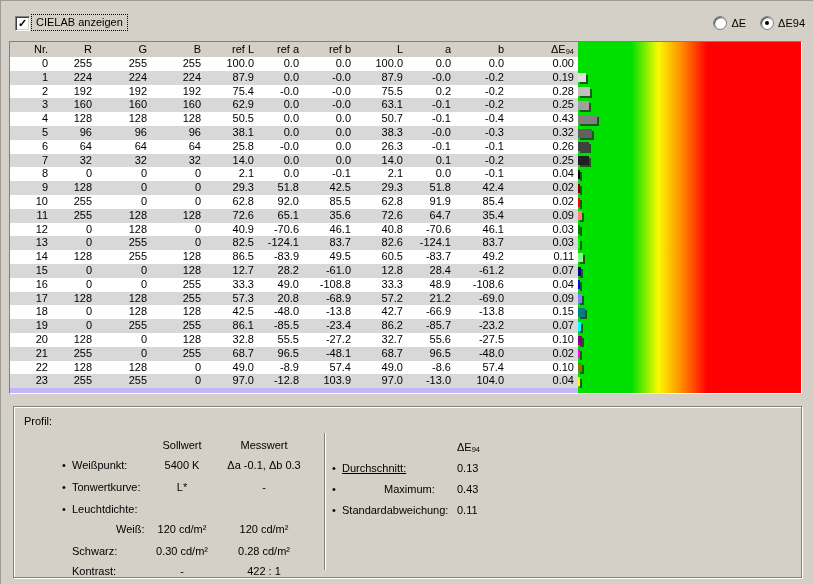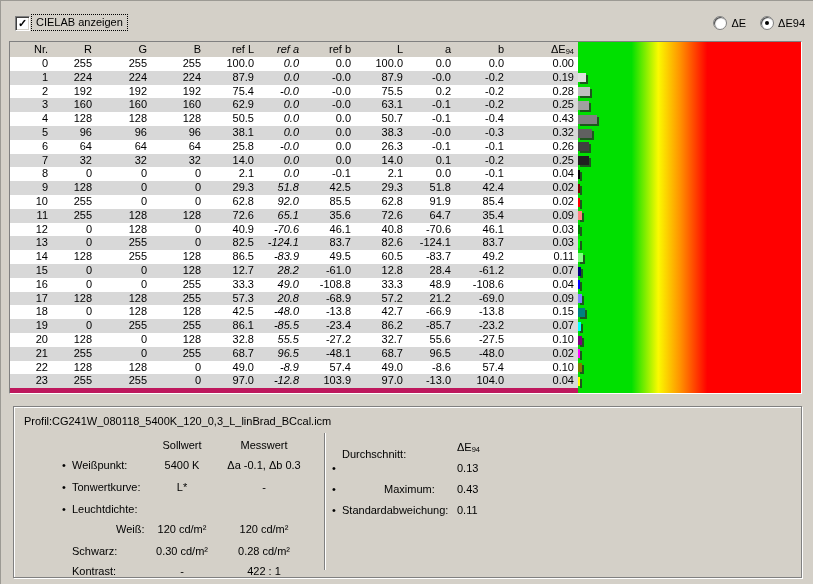--- a/index.html
+++ b/index.html
@@ -17,28 +17,28 @@
          border:1px solid #808080; box-shadow:inset 1px 1px 1px #404040, inset -1px -1px 0 #fff;
          display:inline-flex; align-items:center; justify-content:center; margin-right:4px;}
   .radio .dot{width:4px; height:4px; border-radius:50%; background:#000; display:none;}
   .radio.sel .dot{display:block;}
   .radio-item{display:flex; align-items:center; margin-left:8px;}
   
   .table-panel{position:absolute; left:8px; top:40px; width:793px; height:353px; box-sizing:border-box;
                border:1px solid; border-color:#808080 #fff #fff #808080;
                box-shadow:inset 1px 1px 0 #404040, inset -1px -1px 0 #d4d0c8;
                background:#d4d0c8; display:flex;}
-  .table-area{width:568px; height:100%; position:relative; background:#be185d;}
+  .table-area{width:568px; height:100%; position:relative; background:#c4b5fd;}
   .trow{display:flex; height:13.8px; line-height:13.8px;}
   .trow.head{height:15px; line-height:15px; background:#d4d0c8;}
   .trow.even{background:#ffffff;}
   .trow.odd{background:#d8d8d8;}
   .tcell{text-align:right; padding-right:4px; box-sizing:border-box; overflow:hidden; white-space:nowrap;}
   .c0{width:42px;} .c1{width:44px;} .c2{width:55px;} .c3{width:54px;} .c4{width:53px;}
-  .c5{width:45px;font-style:italic;} .c6{width:52px;} .c7{width:52px;} .c8{width:48px;} .c9{width:53px;} .c10{width:70px;}
+  .c5{width:45px;} .c6{width:52px;} .c7{width:52px;} .c8{width:48px;} .c9{width:53px;} .c10{width:70px;}
   .sub{font-size:7.5px; vertical-align:-1px;}
   .gradient{position:relative; flex:1; height:100%;}
   .debar{position:absolute; left:0; height:9px; box-shadow:2px 2px 0 rgba(40,40,40,0.75);}
   
   .summary{position:absolute; left:12px; top:405px; width:789px; height:172px; box-sizing:border-box;
            border:1px solid #808080; box-shadow:inset 1px 1px 0 #fff, 1px 1px 0 #fff; background:#d4d0c8;}
   .abs{position:absolute; white-space:nowrap;}
   .cent{transform:translateX(-50%); text-align:left;}
   .divider{position:absolute; left:310px; top:26px; height:137px; width:0;
            border-left:1px solid #808080; border-right:1px solid #fff;}
@@ -415,21 +415,20 @@
         <div class="debar" style="top: 279.7px; width: 3px; background: rgb(0, 255, 255);"></div>
         <div class="debar" style="top: 293.5px; width: 4px; background: rgb(128, 0, 128);"></div>
         <div class="debar" style="top: 307.3px; width: 2px; background: rgb(255, 0, 255);"></div>
         <div class="debar" style="top: 321.1px; width: 4px; background: rgb(128, 128, 0);"></div>
         <div class="debar" style="top: 334.9px; width: 2px; background: rgb(255, 255, 0);"></div>
       </div>
   </div>
 
   <div class="summary">
     <span class="abs" style="left:10px; top:8px;">Profil:</span>
-    <span class="abs" style="left:38px; top:8px;">CG241W_080118_5400K_120_0,3_L_linBrad_BCcal.icm</span>
     <span class="abs cent" style="left:168px; top:32px;">Sollwert</span>
     <span class="abs cent" style="left:250px; top:32px;">Messwert</span>
     <div class="divider"></div>
     <span class="abs" style="left:443px; top:34px;"><span>ΔE</span><span class="sub">94</span></span>
     <div id="sumleft">
         <span class="abs" style="left: 48px; top: 52px;">•</span>
         <span class="abs" style="left: 58px; top: 52px;">Weißpunkt:</span>
         <span class="abs cent" style="left: 168px; top: 52px;">5400 K</span>
         <span class="abs cent" style="left: 250px; top: 52px;">Δa -0.1, Δb 0.3</span>
         <span class="abs" style="left: 48px; top: 74px;">•</span>
@@ -443,21 +442,21 @@
         <span class="abs cent" style="left: 250px; top: 116px;">120 cd/m²</span>
         <span class="abs" style="left: 58px; top: 138px;">Schwarz:</span>
         <span class="abs cent" style="left: 168px; top: 138px;">0.30 cd/m²</span>
         <span class="abs cent" style="left: 250px; top: 138px;">0.28 cd/m²</span>
         <span class="abs" style="left: 58px; top: 158px;">Kontrast:</span>
         <span class="abs cent" style="left: 168px; top: 158px;">-</span>
         <span class="abs cent" style="left: 250px; top: 158px;">422 : 1</span>
       </div>
     <div id="sumright">
         <span class="abs" style="left: 318px; top: 55px;">•</span>
-        <span class="abs" style="left: 328px; top: 41px;">Durchschnitt:</span>
+        <span class="abs" style="left: 328px; top: 55px; text-decoration: underline;">Durchschnitt:</span>
         <span class="abs" style="left: 443px; top: 55px;">0.13</span>
         <span class="abs" style="left: 318px; top: 76px;">•</span>
         <span class="abs" style="left: 328px; top: 76px; padding-left: 42px;">Maximum:</span>
         <span class="abs" style="left: 443px; top: 76px;">0.43</span>
         <span class="abs" style="left: 318px; top: 97px;">•</span>
         <span class="abs" style="left: 328px; top: 97px;">Standardabweichung:</span>
         <span class="abs" style="left: 443px; top: 97px;">0.11</span>
       </div>
   </div>
 

